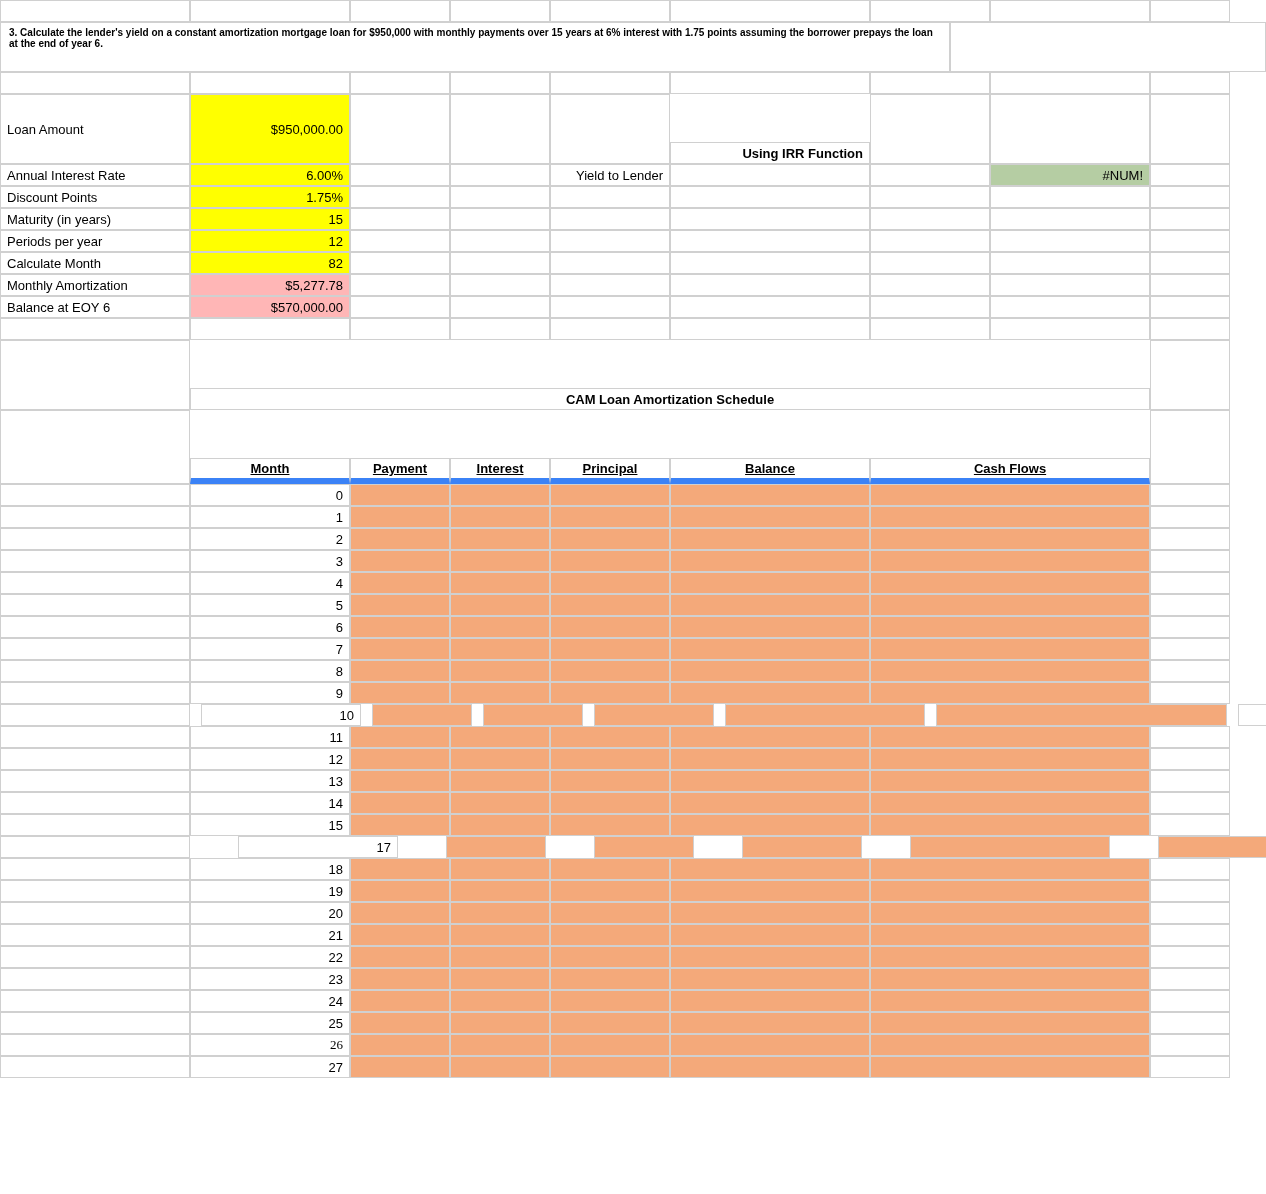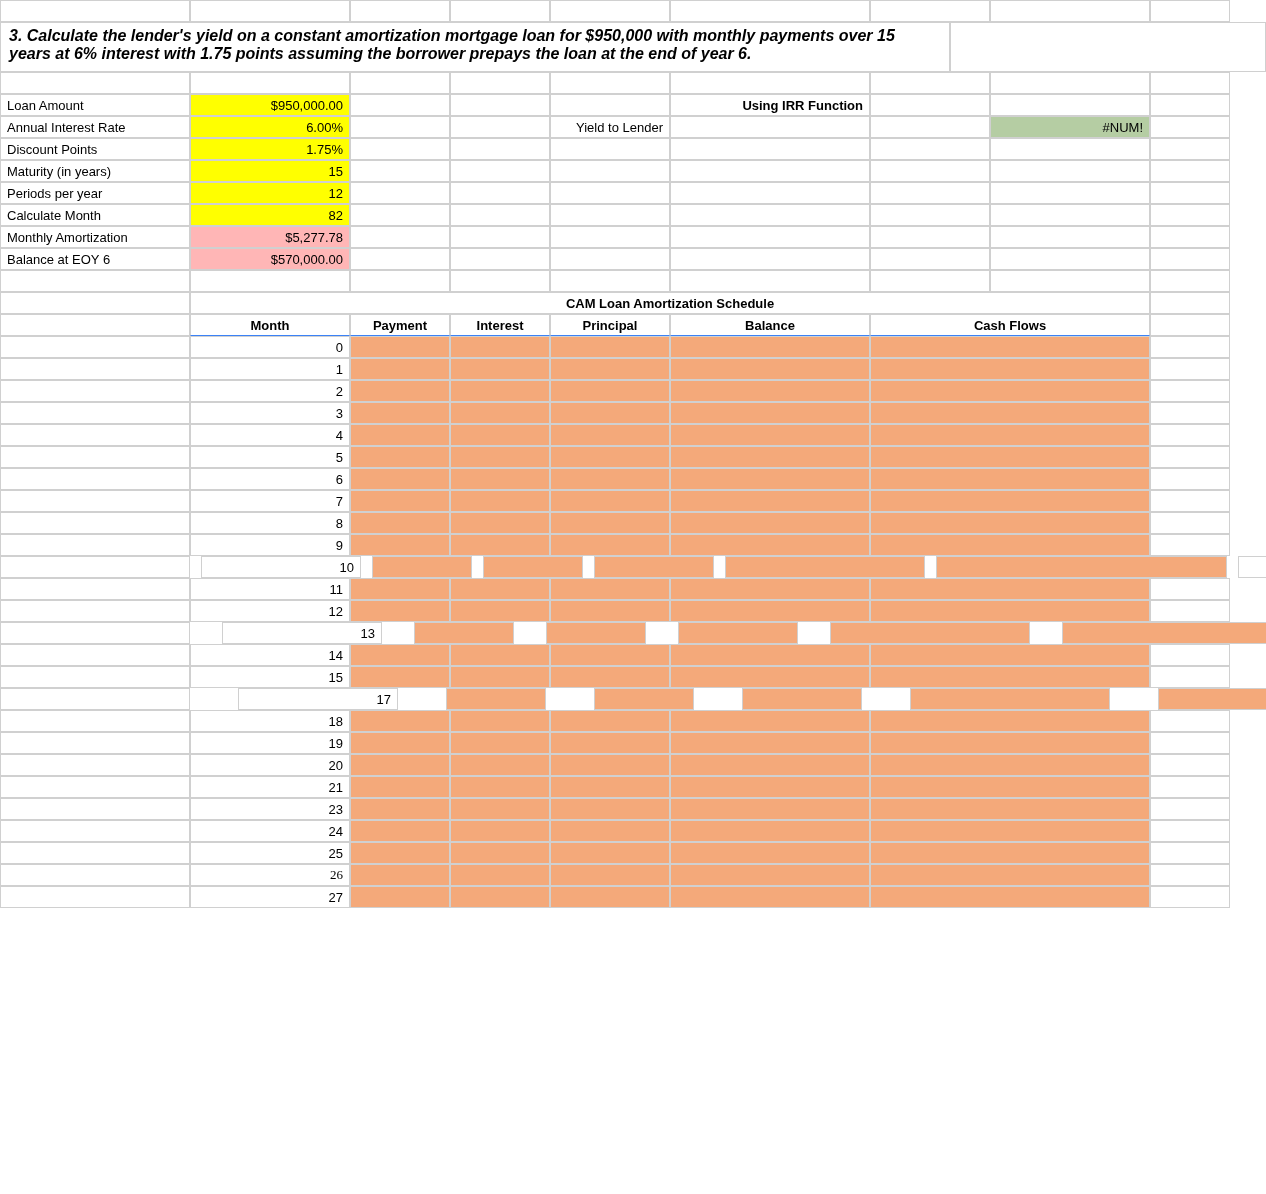--- a/index.html
+++ b/index.html
@@ -30,49 +30,50 @@
       overflow: hidden;
     }
     .cell.right {
       justify-content: flex-end;
     }
     .cell.center {
       justify-content: center;
     }
     .cell.bold {
       font-weight: bold;
+      margin-top: 48px;
     }
     .cell.yellow-bg {
       background: #ffff00;
     }
     .cell.pink-bg {
       background: #ffb6b6;
     }
     .cell.green-bg {
       background: #b5cda3;
     }
     .cell.salmon-bg {
       background: #f4a97a;
     }
     .cell.border-bottom {
-      border-bottom: 1px solid #3b82f6;
+      border-bottom: 6px solid #3b82f6;
+      text-decoration: underline;
     }
     .description-row {
       display: grid;
       grid-template-columns: 950px 316px;
     }
     .description-cell {
       border: 1px solid #d0d0d0;
       padding: 4px 8px;
-      font-size: 16px;
+      font-size: 10px;
       font-weight: bold;
       min-height: 50px;
       display: flex;
       align-items: flex-start;
-      font-style: italic;
     }
     .empty-top {
       display: grid;
       grid-template-columns: 190px 160px 100px 100px 120px 200px 120px 160px 80px;
     }
     .schedule-grid {
       display: grid;
       grid-template-columns: 190px 160px 100px 100px 120px 200px 120px 160px 80px;
     }
   </style>
@@ -361,21 +362,21 @@
       <div style="display: grid; grid-template-columns: 190px 160px 100px 100px 120px 200px 120px 160px 80px;">
         <div class="cell"></div>
         <div class="cell right">12</div>
         <div class="cell salmon-bg"></div>
         <div class="cell salmon-bg"></div>
         <div class="cell salmon-bg"></div>
         <div class="cell salmon-bg"></div>
         <div class="cell salmon-bg" style="grid-column: 7 / 9;"></div>
         <div class="cell" style="grid-column: 9 / 10;"></div>
       </div>
-      <div style="display: grid; grid-template-columns: 190px 160px 100px 100px 120px 200px 120px 160px 80px; gap: 32px;">
+      <div style="display: grid; grid-template-columns: 190px 160px 100px 100px 120px 200px 120px 160px 80px;">
         <div class="cell"></div>
         <div class="cell right">13</div>
         <div class="cell salmon-bg"></div>
         <div class="cell salmon-bg"></div>
         <div class="cell salmon-bg"></div>
         <div class="cell salmon-bg"></div>
         <div class="cell salmon-bg" style="grid-column: 7 / 9;"></div>
         <div class="cell" style="grid-column: 9 / 10;"></div>
       </div>
       <div style="display: grid; grid-template-columns: 190px 160px 100px 100px 120px 200px 120px 160px 80px;">
@@ -443,20 +444,30 @@
         <div class="cell right">21</div>
         <div class="cell salmon-bg"></div>
         <div class="cell salmon-bg"></div>
         <div class="cell salmon-bg"></div>
         <div class="cell salmon-bg"></div>
         <div class="cell salmon-bg" style="grid-column: 7 / 9;"></div>
         <div class="cell" style="grid-column: 9 / 10;"></div>
       </div>
       <div style="display: grid; grid-template-columns: 190px 160px 100px 100px 120px 200px 120px 160px 80px;">
         <div class="cell"></div>
+        <div class="cell right">22</div>
+        <div class="cell salmon-bg"></div>
+        <div class="cell salmon-bg"></div>
+        <div class="cell salmon-bg"></div>
+        <div class="cell salmon-bg"></div>
+        <div class="cell salmon-bg" style="grid-column: 7 / 9;"></div>
+        <div class="cell" style="grid-column: 9 / 10;"></div>
+      </div>
+      <div style="display: grid; grid-template-columns: 190px 160px 100px 100px 120px 200px 120px 160px 80px;">
+        <div class="cell"></div>
         <div class="cell right">23</div>
         <div class="cell salmon-bg"></div>
         <div class="cell salmon-bg"></div>
         <div class="cell salmon-bg"></div>
         <div class="cell salmon-bg"></div>
         <div class="cell salmon-bg" style="grid-column: 7 / 9;"></div>
         <div class="cell" style="grid-column: 9 / 10;"></div>
       </div>
       <div style="display: grid; grid-template-columns: 190px 160px 100px 100px 120px 200px 120px 160px 80px; border-radius: 10px;">
         <div class="cell"></div>

